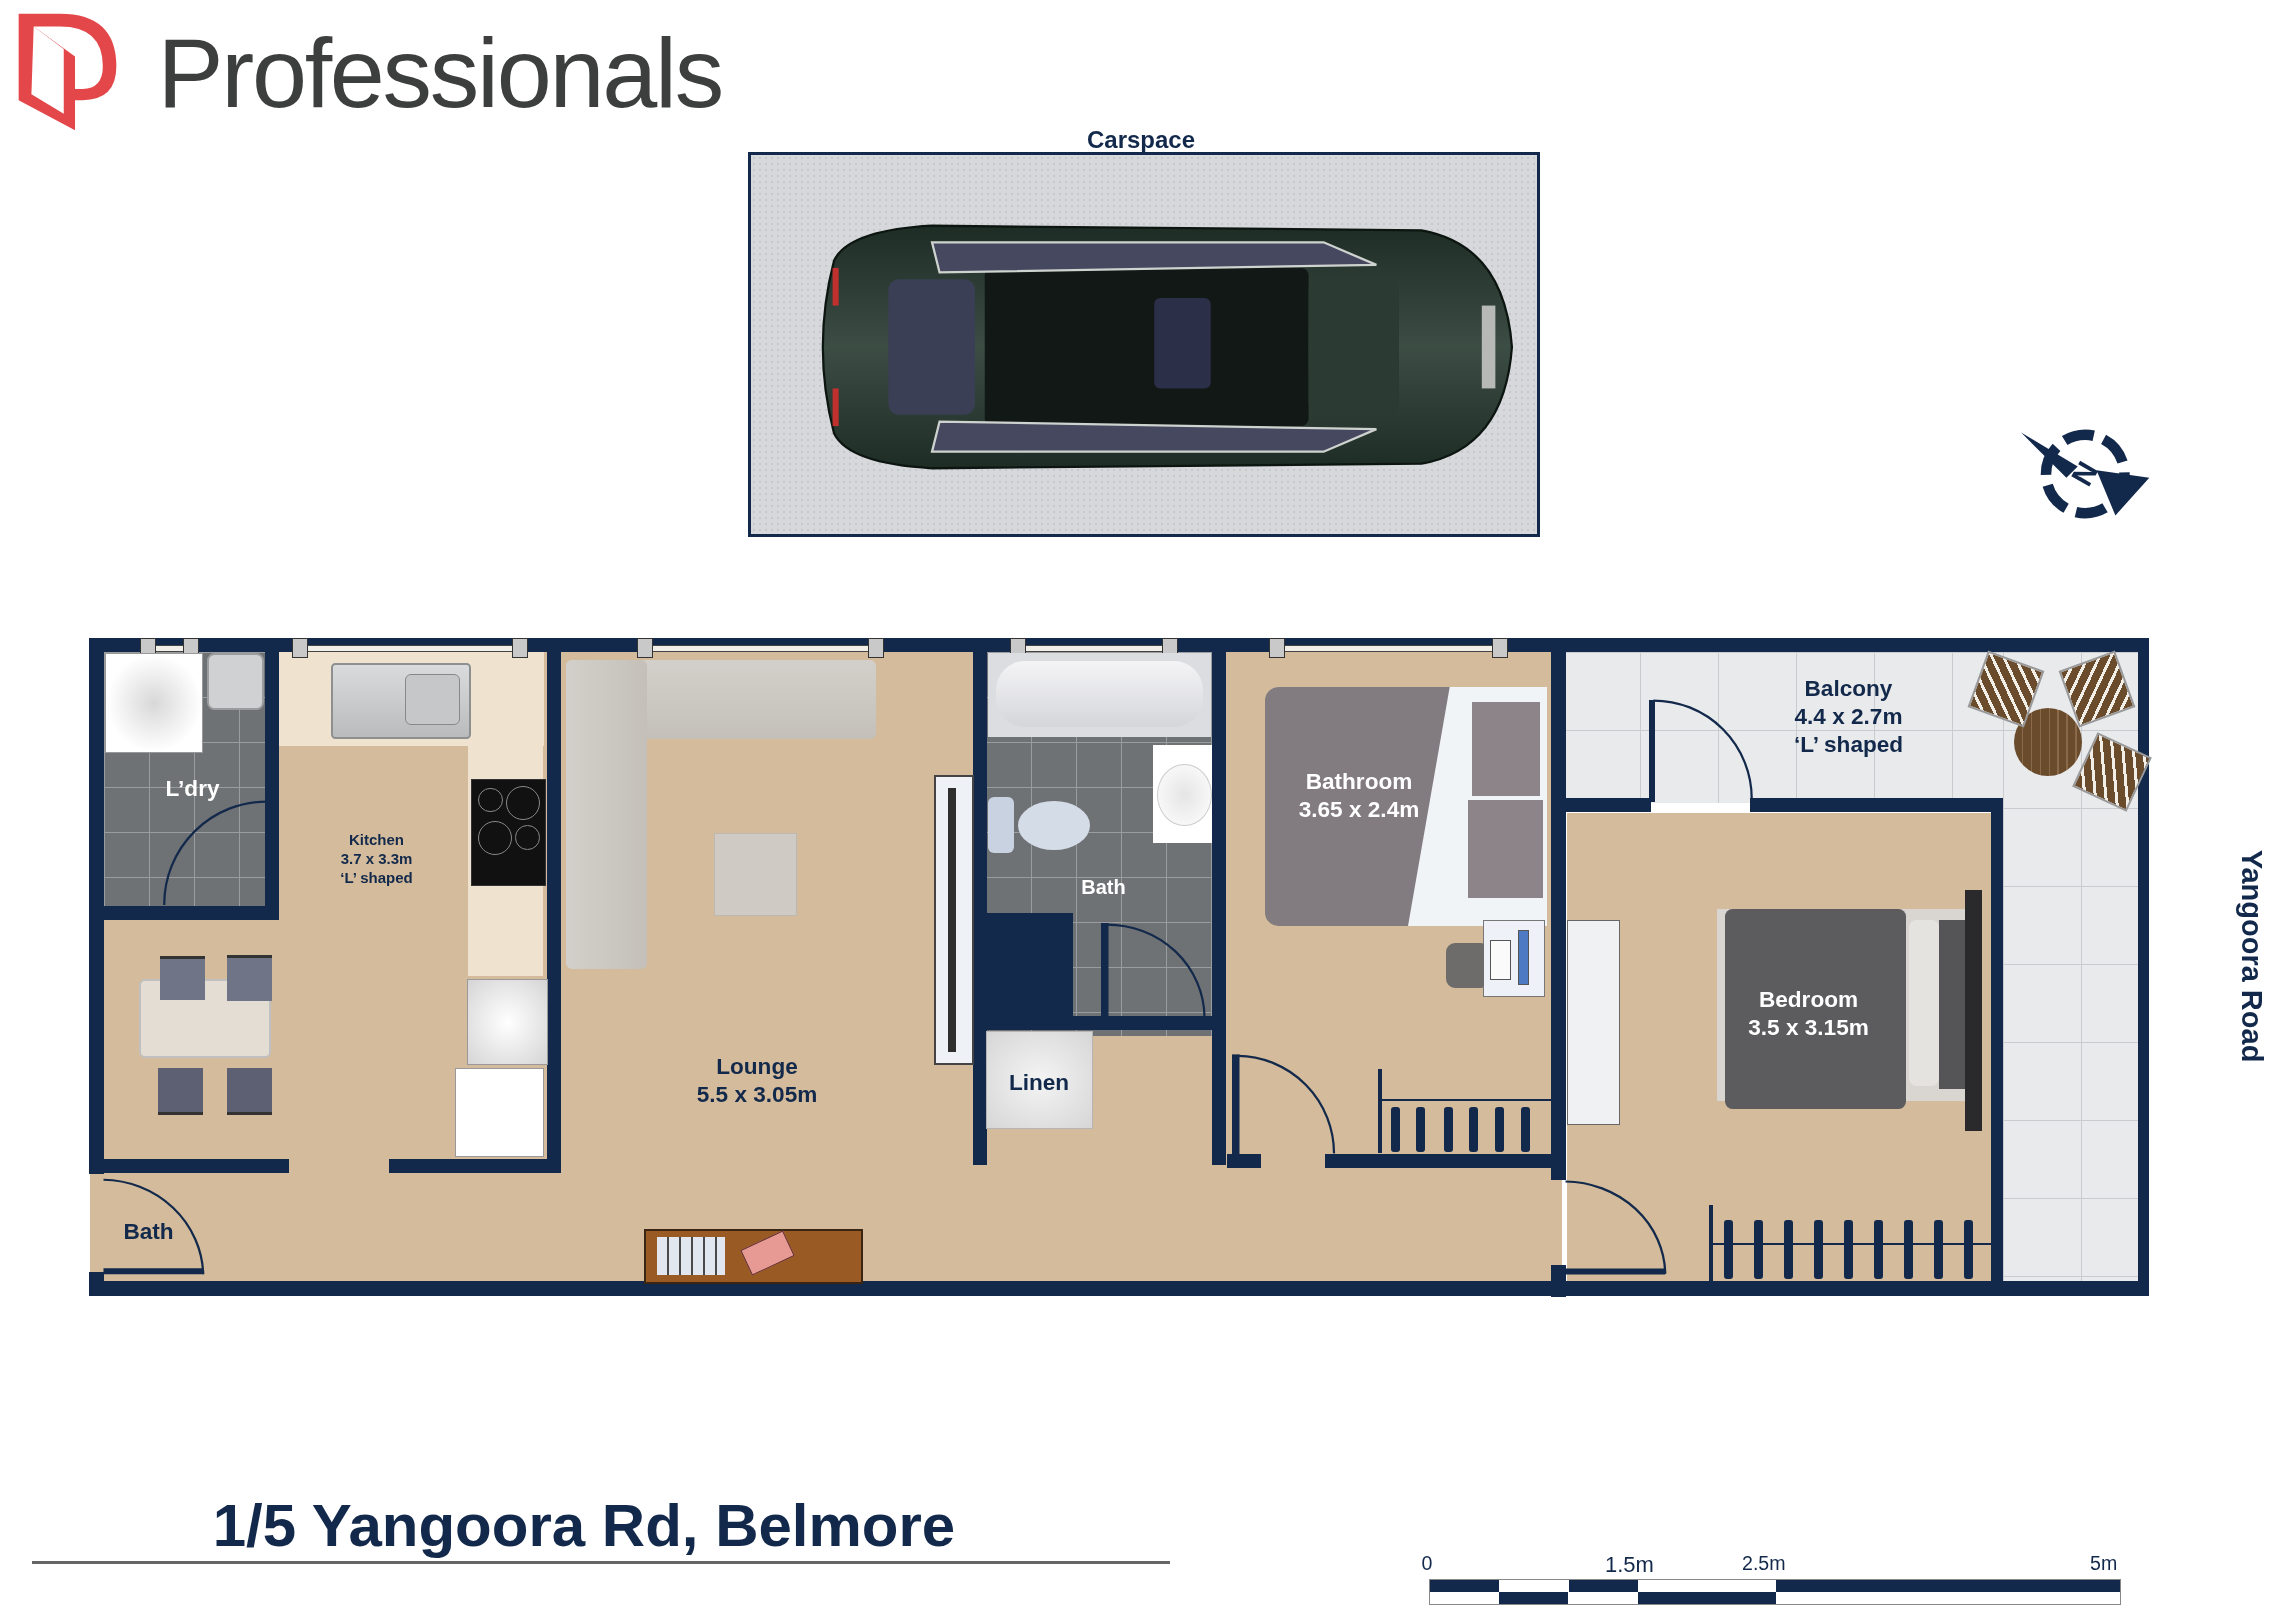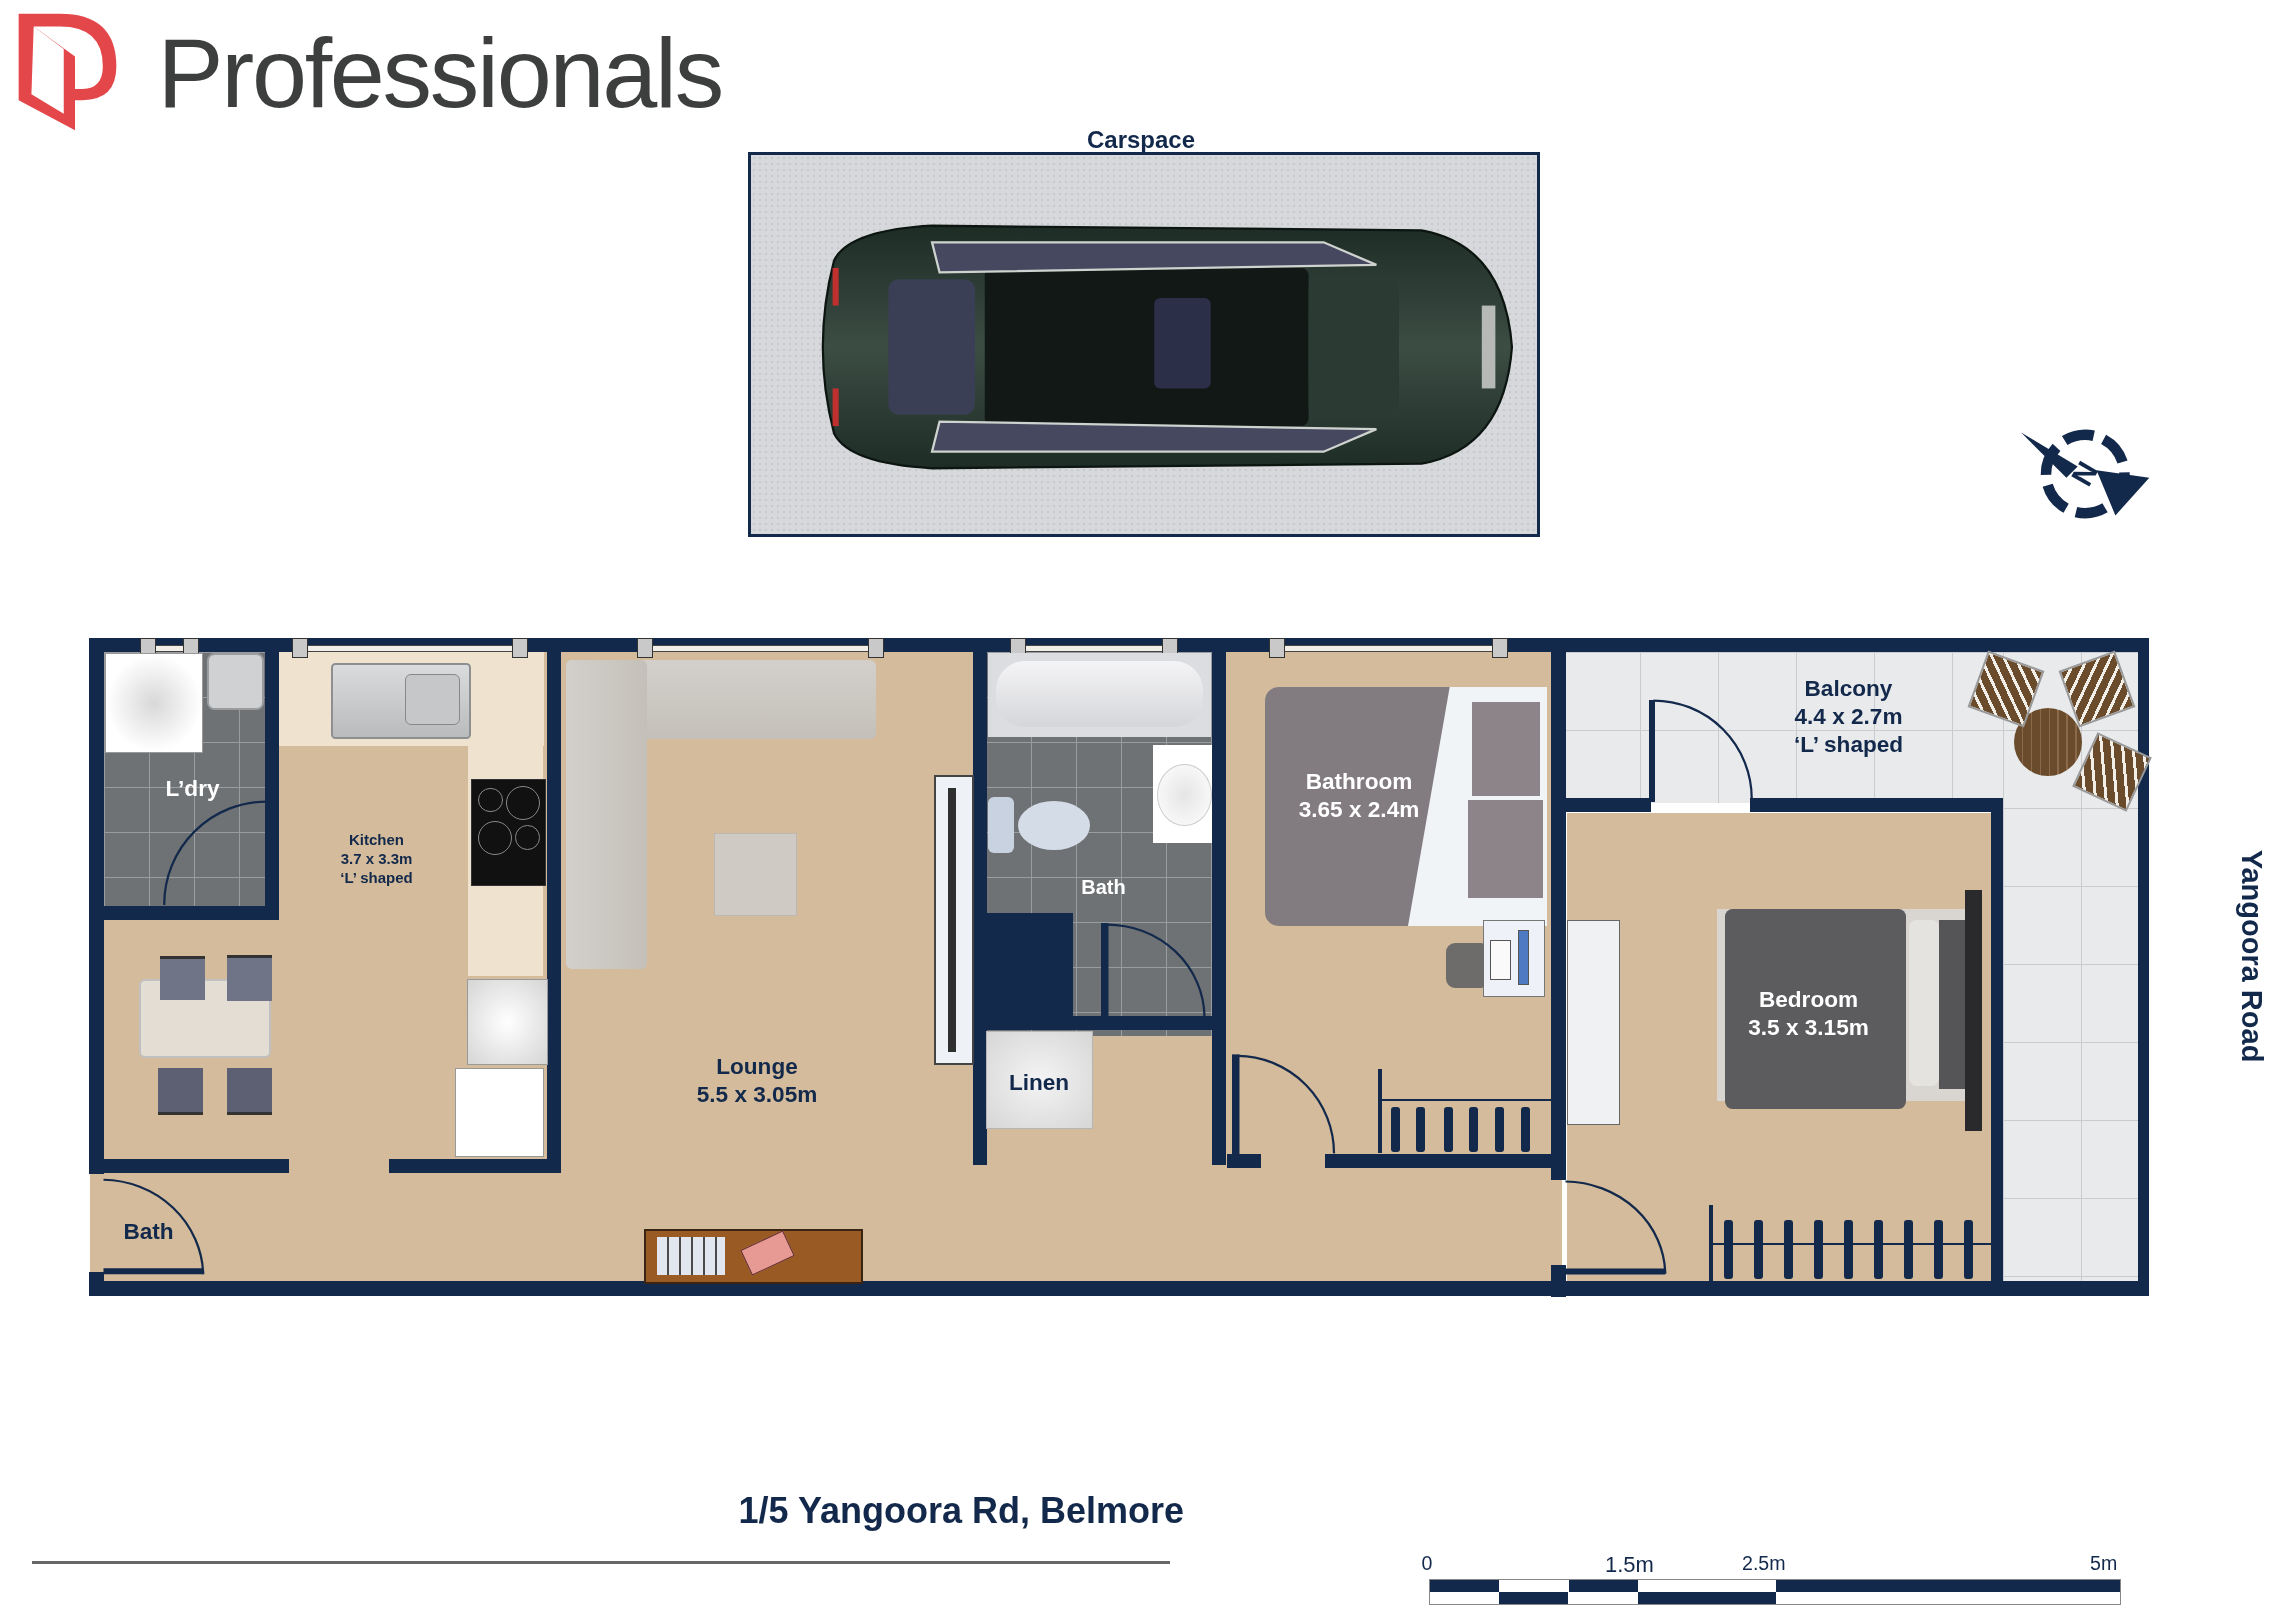--- a/index.html
+++ b/index.html
@@ -280,21 +280,21 @@
   </div>
   <div class="label white" style="left:1724px;top:986px;width:169px;font-size:22.6px;">
     <div>Bedroom</div>
     <div>3.5 x 3.15m</div>
   </div>
   <div class="label navy" style="left:111px;top:1218px;width:75px;font-size:22.6px;">
     <div>Bath</div>
   </div>
 </div>
 
-<div class="label navy" style="left:40px;top:1488px;width:1144px;font-size:36px;text-align:right;">1/5 Yangoora Rd, Belmore</div>
+<div class="label navy" style="left:12px;top:1488px;width:1144px;font-size:60px;">1/5 Yangoora Rd, Belmore</div>
 <div class="abs" style="left:32px;top:1561px;width:1138px;height:3px;background:#666;"></div>
 <div class="abs navy" style="left:15px;top:1572px;width:1171px;text-align:center;font-size:16.6px;font-weight:bold;line-height:21px;color:#13294b;">
 </div>
 
 <div class="abs" style="left:1411px;top:1552px;width:715px;height:60px;">
   <div class="abs navy" style="left:10.5px;top:0;font-size:19.6px;">0</div>
   <div class="abs navy" style="left:194px;top:0;font-size:22px;">1.5m</div>
   <div class="abs navy" style="left:331px;top:0;font-size:19.6px;">2.5m</div>
   <div class="abs navy" style="left:679px;top:0;font-size:19.6px;">5m</div>
   <div class="abs" style="left:18px;top:27px;width:690px;height:24px;border:0.8px solid #888;">

